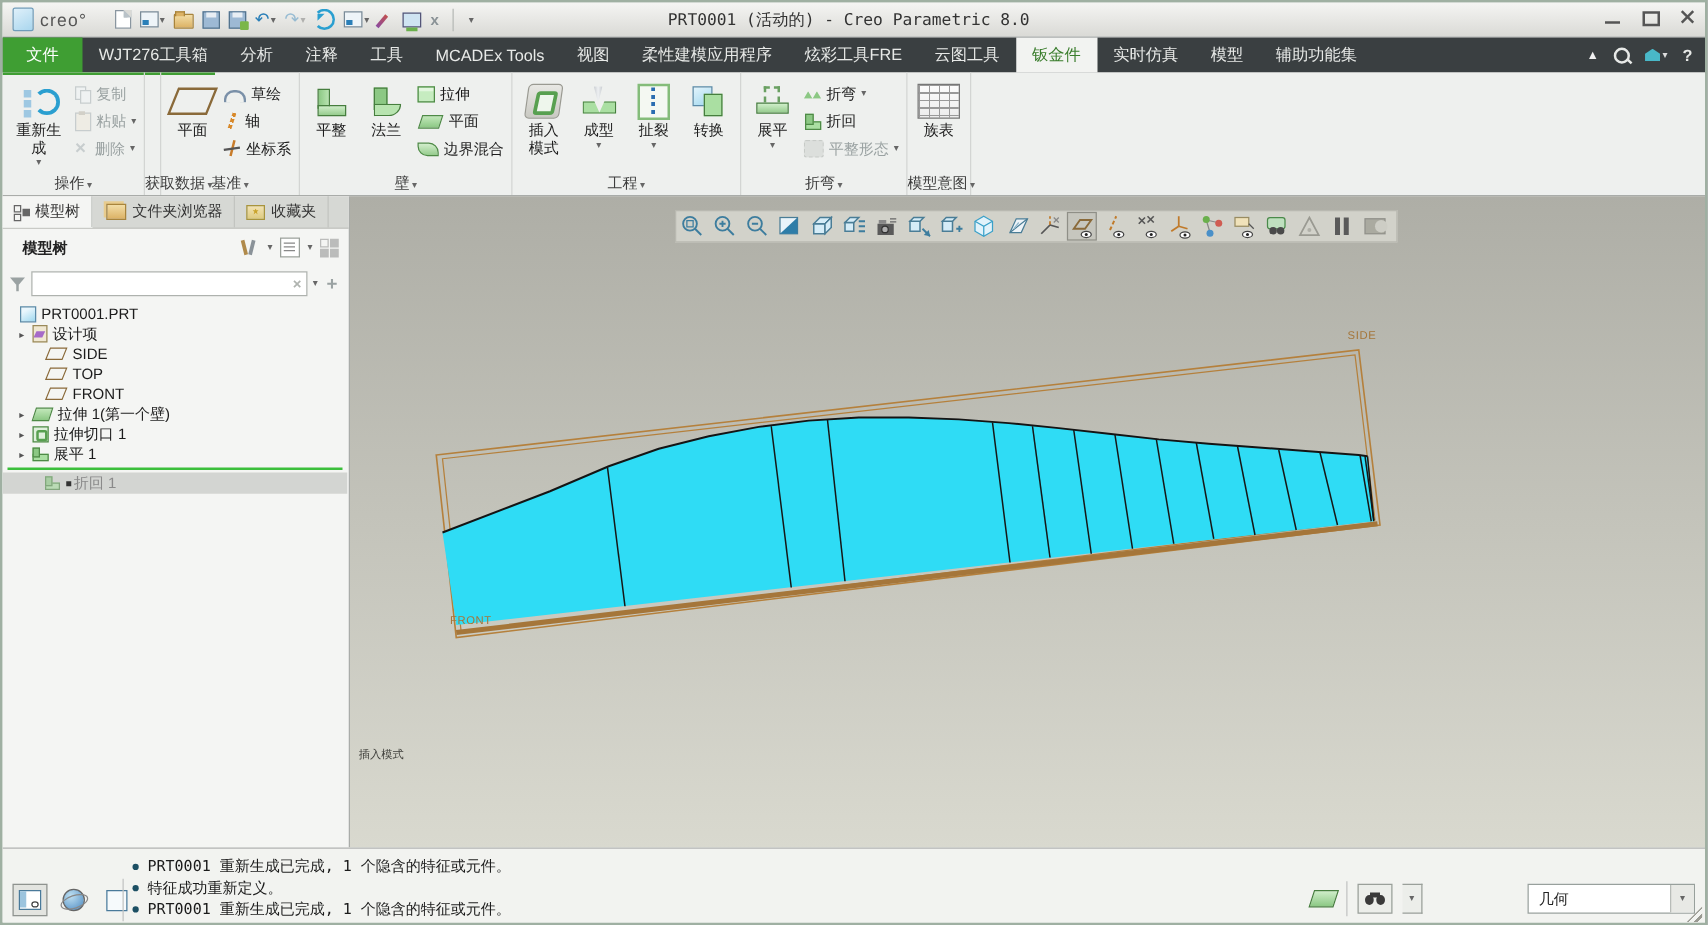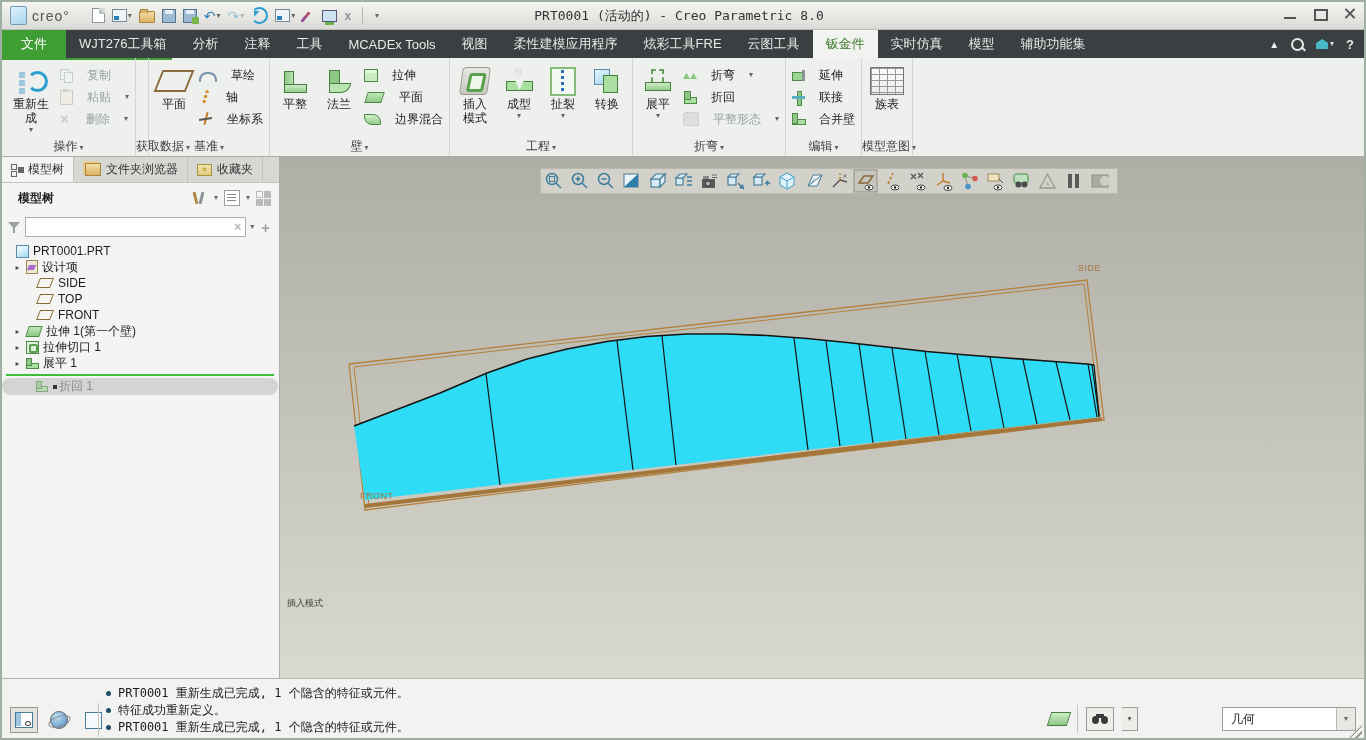--- a/index.html
+++ b/index.html
@@ -60,21 +60,21 @@
   .ribbon{position:absolute;left:0;top:56px;width:100%;height:99px;background:#eef0ee;box-sizing:border-box;
     border-bottom:1px solid #a9aca9;display:flex;align-items:stretch;}
   .ribbon::before{content:"";position:absolute;left:0;top:0;width:170px;height:2px;background:#3f9e33;}
   .grp{position:relative;border-right:1px solid #d3d5d3;padding:4px 6px 16px;display:flex;gap:6px;align-items:flex-start;box-sizing:border-box;}
   .grp-label{position:absolute;bottom:1px;left:0;right:0;text-align:center;font-size:12px;color:#3d3d3d;white-space:nowrap;}
   .grp-label .dd{margin-left:2px}
   .bbtn{display:flex;flex-direction:column;align-items:center;width:46px;padding-top:2px;font-size:12px;color:#1d1d1d;text-align:center;line-height:1.15;}
   .bbtn .bic{height:34px;display:flex;align-items:center;justify-content:center;}
   .bbtn.narrow{width:38px}
   .scol{display:flex;flex-direction:column;justify-content:flex-start;gap:2px;padding-top:3px;}
-  .srow{display:flex;align-items:center;gap:14px;height:20px;font-size:12px;color:#1d1d1d;white-space:nowrap;}
+  .srow{display:flex;align-items:center;gap:4px;height:20px;font-size:12px;color:#1d1d1d;white-space:nowrap;}
   .srow.off,.bbtn.off{color:#9aa2a2}
   .srow.off .ci,.bbtn.off .bic>*{opacity:.45}
   
   .ci{flex:none;display:inline-block;position:relative;}
   .ci-copy{width:13px;height:13px}
   .ci-copy::before,.ci-copy::after{content:"";position:absolute;width:7px;height:9px;border:1px solid #9aa4a8;background:#f2f6f8;}
   .ci-copy::before{left:0;top:0}.ci-copy::after{left:4px;top:3px}
   .ci-paste{width:11px;height:13px;border:1px solid #9aa4a8;background:#efe9da;}
   .ci-paste::before{content:"";position:absolute;left:2px;top:-2px;width:5px;height:3px;background:#b2ab9c;}
   .ci-xdel{width:12px;height:12px;}
@@ -163,21 +163,21 @@
   .funnel::after{content:"";position:absolute;left:5px;top:7px;width:2px;height:5px;background:#9aa2a2;}
   .pinput{flex:1;height:20px;border:1px solid #aeb2ae;background:#fff;display:flex;align-items:center;padding:0 4px;box-sizing:border-box;}
   .pinput input{flex:1;border:none;outline:none;font-size:12px;background:transparent;min-width:0;}
   .pclear{color:#b0b4b0;font-size:12px;font-weight:bold;}
   .pplus{color:#9aa2a2;font-size:15px;font-weight:bold;margin:0 3px;}
   .tree{position:absolute;left:0;top:86px;right:1px;bottom:0;font-size:12px;color:#1c1c1c;overflow:hidden;}
   .trow{display:flex;align-items:center;height:16px;gap:4px;white-space:nowrap;}
   .trow .exp{width:9px;font-size:8px;color:#555;text-align:center;flex:none;}
   .ind36{padding-left:34px}.ind20{padding-left:11px}.ind16{padding-left:14px}
   .insline{height:2px;background:#3bbf3b;margin:3px 4px 2px 4px;}
-  .trow.sel{background:#d3d5d2;color:#8a8a8a;height:17px;border-radius:8px;}
+  .trow.sel{background:#d3d5d2;color:#8a8a8a;height:17px;}
   .supmark{display:inline-block;width:4px;height:4px;background:#333;flex:none;margin-right:-2px;}
   
   .ti{flex:none;position:relative;display:inline-block;}
   .ti-part{width:11px;height:11px;background:linear-gradient(150deg,#eaf7fd 25%,#9fd8ef);border:1px solid #5a8aa8;}
   .ti-design{width:10px;height:12px;border:1px solid #9a8a5a;background:#f0e8d2;}
   .ti-design::after{content:"";position:absolute;left:1px;top:4px;width:7px;height:5px;background:#a66ac8;transform:skewX(-25deg);}
   .ti-plane{width:12px;height:8px;border:1.5px solid #8a6a3a;transform:skewX(-22deg);margin:0 2px;}
   .ti-csys{width:13px;height:12px;}
   .ti-csys::before{content:"";position:absolute;left:3px;top:0;width:1.5px;height:10px;background:#8a6a3a;}
   .ti-csys::after{content:"";position:absolute;left:3px;top:9px;width:9px;height:1.5px;background:#8a6a3a;}
@@ -454,37 +454,20 @@
           </div>
         <div class="srow off">
             <span class="ci ci-flatgrey"></span>
             <span>平整形态</span>
             <span class="dd">▾</span>
           </div>
       </div>
       <div class="grp-label"><span>折弯</span><span class="dd">▾</span></div>
     </div>
 
-    <div class="grp">
-      <div class="scol">
-        <div class="srow">
-            <span class="ci ci-ext"></span>
-            <span>延伸</span>
-          </div>
-        <div class="srow">
-            <span class="ci ci-join"></span>
-            <span>联接</span>
-          </div>
-        <div class="srow">
-            <span class="ci ci-mwall"></span>
-            <span>合并壁</span>
-          </div>
-      </div>
-      <div class="grp-label"><span>编辑</span><span class="dd">▾</span></div>
-    </div>
 
     <div class="grp">
       <div class="bbtn narrow">
         <div class="bic">
             <span class="bi-table"></span>
           </div>
         <span>族表</span>
       </div>
       <div class="grp-label"><span>模型意图</span><span class="dd">▾</span></div>
     </div>

